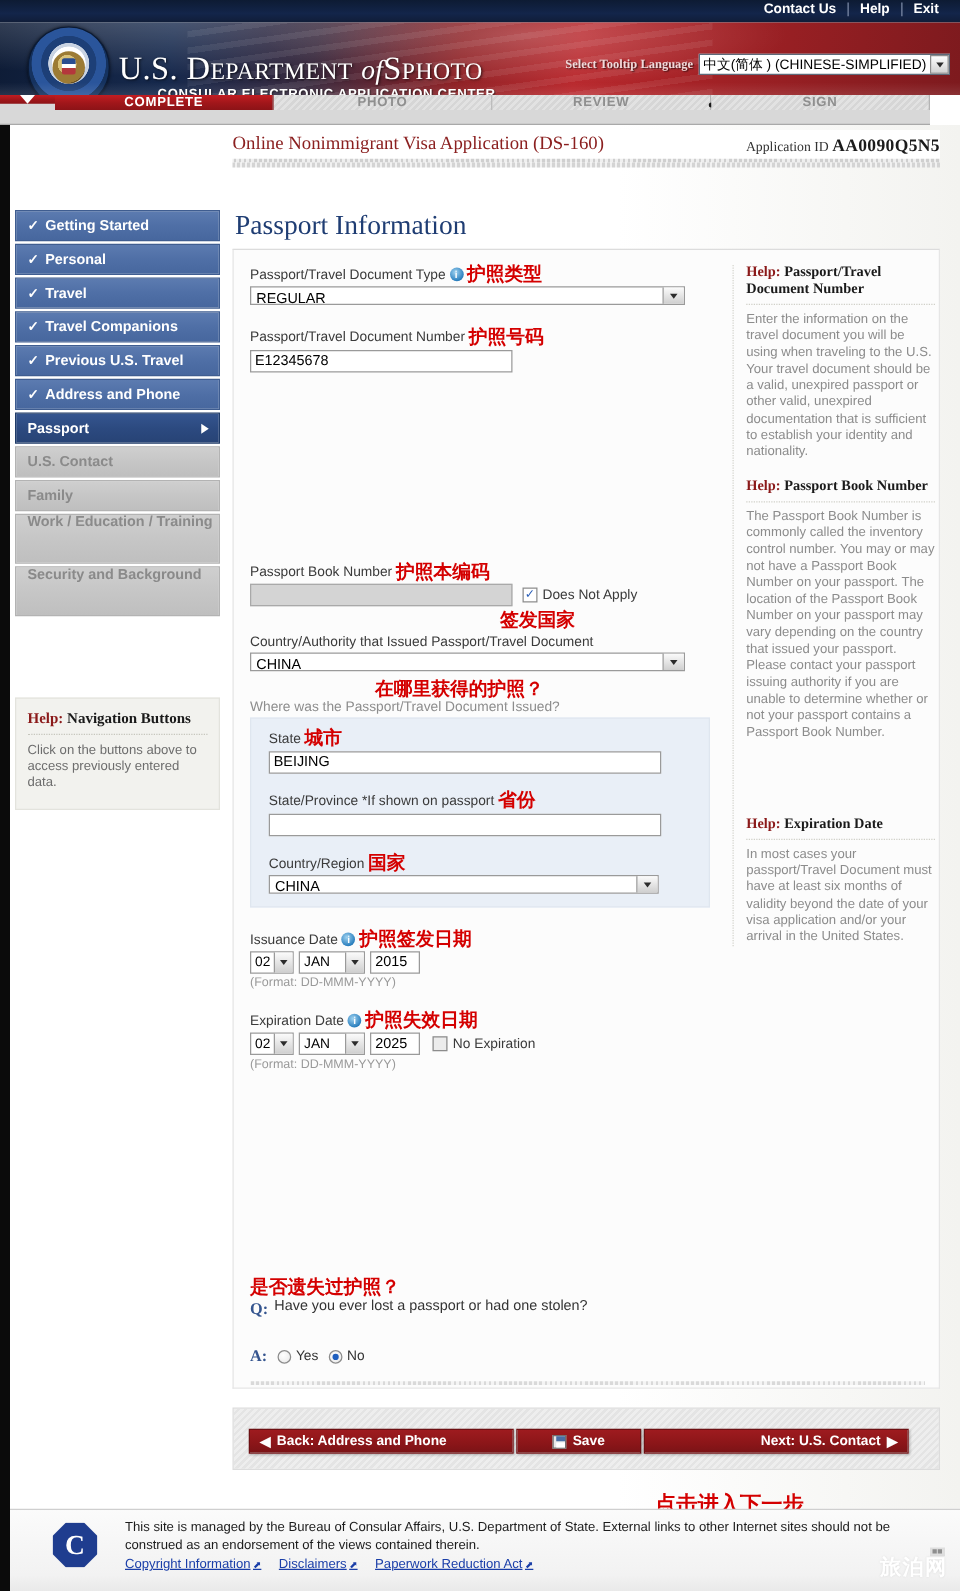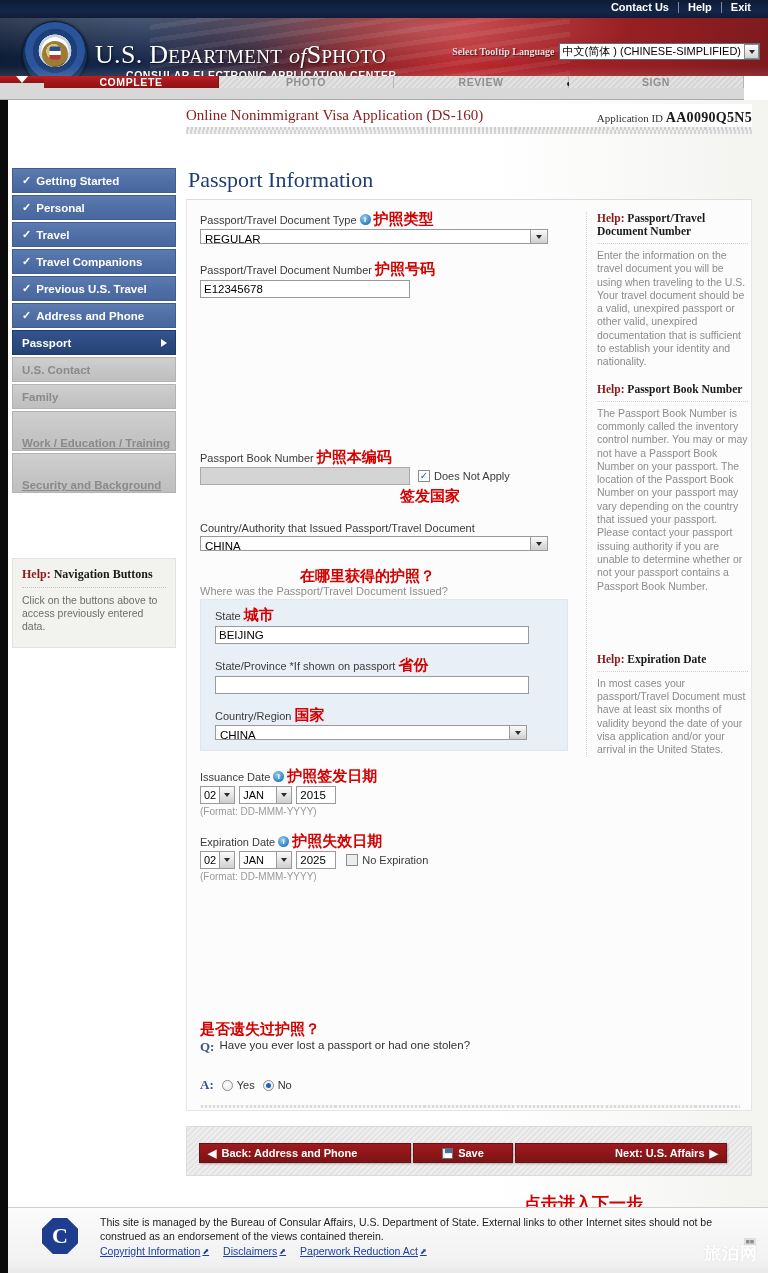--- a/index.html
+++ b/index.html
@@ -197,21 +197,21 @@
   }
   .navitem.current .arrow {
     position:absolute; right:8px; top:50%; transform:translateY(-50%);
     width:0;height:0;border-top:4px solid transparent;border-bottom:4px solid transparent;border-left:6px solid #ffffff;
   }
   .navitem.disabled {
     background: linear-gradient(180deg,#cfcfcf 0%, #c6c6c6 50%, #bfbfbf 100%);
     border:1px solid #b3b3b3;
     color:#8a8a8a;
   }
-  .navitem.tall { height:40px; align-items:flex-end;text-decoration:underline; }
+  .navitem.tall { height:40px; align-items:flex-start; }
   .navitem.tall .lbl { line-height:13px; }
 
   .helpbox {
     position:absolute; left:12px; top:558px; width:164px;
     background:#f2f2ee; border:1px solid #e3e3dd; padding:8px 9px 14px 9px;
   }
   .helpbox h4 {
     margin:0 0 6px 0; font-family:"Liberation Serif", serif;
     font-size:12px; color:#1a1a1a; font-weight:bold;
     border-bottom:1px dotted #c6c6bd; padding-bottom:5px;
@@ -225,21 +225,21 @@
     background:#fcfcfc;
     border:1px solid #e6e6e6;
     border-top:1px solid #dcdcdc;
   }
   .form-left { position:absolute; left:200px; top:212px; width:380px; }
   .help-col {
     position:absolute; left:586px; top:212px; width:162px;
     border-left:1px dotted #d3d3cc; padding-left:0;
   }
 
-  .fieldrow { margin-bottom:18px; }
+  .fieldrow { margin-bottom:4px; }
   .flabel {
     font-size:11px; color:#3a3a3a; display:flex; align-items:center; gap:3px;
     white-space:nowrap; margin-bottom:2px;
   }
   .flabel.grey { color:#8d8d8d; }
   .infoico {
     width:11px;height:11px;border-radius:50%;
     background: radial-gradient(circle at 40% 35%, #9fd2f0, #2a7fbe 70%, #1a5c90);
     color:#fff; font-size:8px; font-weight:bold; line-height:11px; text-align:center;
     display:inline-block;
@@ -674,21 +674,21 @@
   <div class="btnrow">
     <div class="navbtn btn-back">
       <span>◀</span>
       <span>Back: Address and Phone</span>
     </div>
     <div class="navbtn btn-save">
       <span class="save-ico"></span>
       <span>Save</span>
     </div>
     <div class="navbtn btn-next">
-      <span>Next: U.S. Affairs</span>
+      <span>Next: U.S. Contact</span>
       <span>▶</span>
     </div>
   </div>
   <div class="cn-next">点击进入下一步</div>
 
   <div class="footer"></div>
   <div class="foot-logo">
     <span>C</span>
   </div>
   <div class="foot-text">

